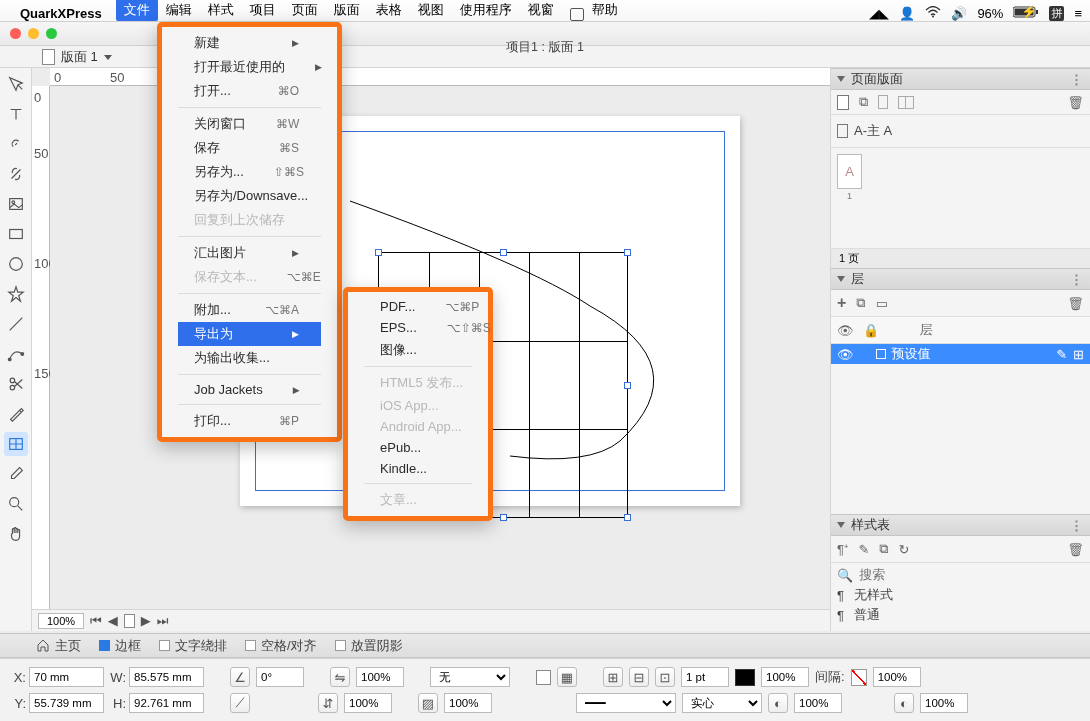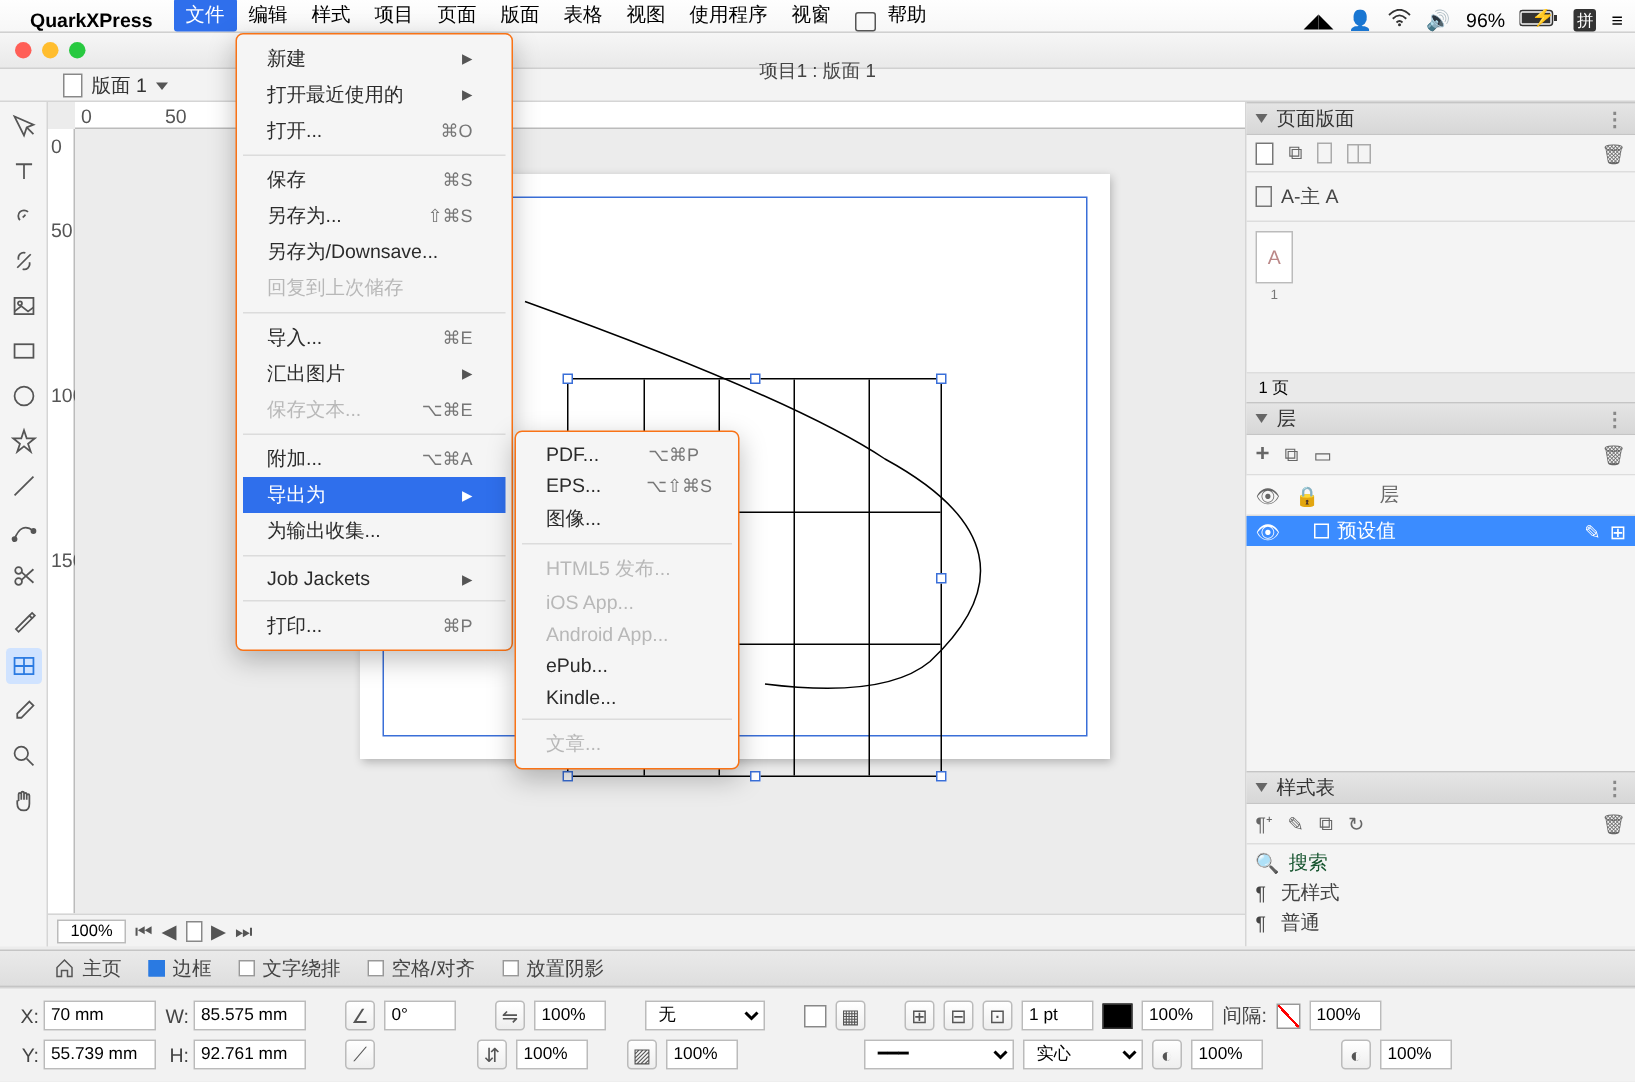--- a/index.html
+++ b/index.html
@@ -77,21 +77,21 @@
 .bfield input, .bfield select { height:20px; font-size:11.5px; border:1px solid #bbb; padding:0 4px; background:#fff;}
 .bfield input { width:75px; }
 .bfield input.small { width:48px;}
 .bfield .lbl { min-width:16px; text-align:right;}
 .spacer { width:14px;}
 .swatch { width:20px; height:17px; background:#000; border:1px solid #333;}
 .cbox { width:15px;height:15px;border:1px solid #888; background:#fff;}
 .tinybtn { width:20px; height:20px; border:1px solid #bbb; background:linear-gradient(#fff,#eee); border-radius:3px; display:flex;align-items:center;justify-content:center; color:#555;}
 
 
-.dropdown { position:absolute; background:#f5f5f5; border:1px solid #f97316; border-radius:5px; box-shadow:0 6px 18px rgba(0,0,0,.25); padding:4px 4px; font-size:13px; color:#2b2b2b;}
+.dropdown { position:absolute; background:#f5f5f5; border:5px solid #f97316; border-radius:5px; box-shadow:0 6px 18px rgba(0,0,0,.25); padding:4px 16px; font-size:13px; color:#2b2b2b;}
 .dropdown .mi { padding:3px 22px 3px 16px; display:flex; align-items:center; justify-content:space-between; gap:30px; white-space:nowrap;}
 .dropdown .mi .sc { color:#777; font-size:12px;}
 .dropdown .mi.arrow::after { content:'▶'; font-size:9px; color:#555; margin-left:auto;}
 .dropdown .mi.sel { background:#2f6fec; color:#fff;}
 .dropdown .mi.sel .sc,.dropdown .mi.sel::after{color:#fff;}
 .dropdown .mi.dis { color:#b8b8b8;}
 .dropdown .sep { height:1px; background:#dcdcdc; margin:4px 0;}
 </style>
 </head>
 <body>
@@ -357,21 +357,21 @@
       <div class="iconrow">
         <span>¶⁺</span>
         <span>✎</span>
         <span>⧉</span>
         <span>↻</span>
         <span class="trash">🗑</span>
       </div>
       <div class="pbody" style="padding-top:2px;">
         <div class="layerrow">
             <span style="margin-right:6px;">🔍</span>
-            <span style="color:#14532d;">搜索</span>
+            <span style="color:#737373;">搜索</span>
           </div>
         <div class="layerrow">
             <span style="margin-right:10px;">¶</span>
             <span>无样式</span>
           </div>
         <div class="layerrow">
             <span style="margin-right:10px;">¶</span>
             <span>普通</span>
           </div>
       </div>
@@ -492,38 +492,38 @@
     </div>
   <div class="mi arrow">
       <span>打开最近使用的</span>
     </div>
   <div class="mi">
       <span>打开...</span>
       <span class="sc">⌘O</span>
     </div>
   <div class="sep"></div>
   <div class="mi">
+      <span>关闭窗口</span>
+      <span class="sc">⌘W</span>
+    </div>
+  <div class="mi">
       <span>保存</span>
       <span class="sc">⌘S</span>
     </div>
   <div class="mi">
       <span>另存为...</span>
       <span class="sc">⇧⌘S</span>
     </div>
   <div class="mi">
       <span>另存为/Downsave...</span>
     </div>
   <div class="mi dis">
       <span>回复到上次储存</span>
     </div>
   <div class="sep"></div>
-  <div class="mi">
-      <span>导入...</span>
-      <span class="sc">⌘E</span>
-    </div>
   <div class="mi arrow">
       <span>汇出图片</span>
     </div>
   <div class="mi dis">
       <span>保存文本...</span>
       <span class="sc">⌥⌘E</span>
     </div>
   <div class="sep"></div>
   <div class="mi">
       <span>附加...</span>

